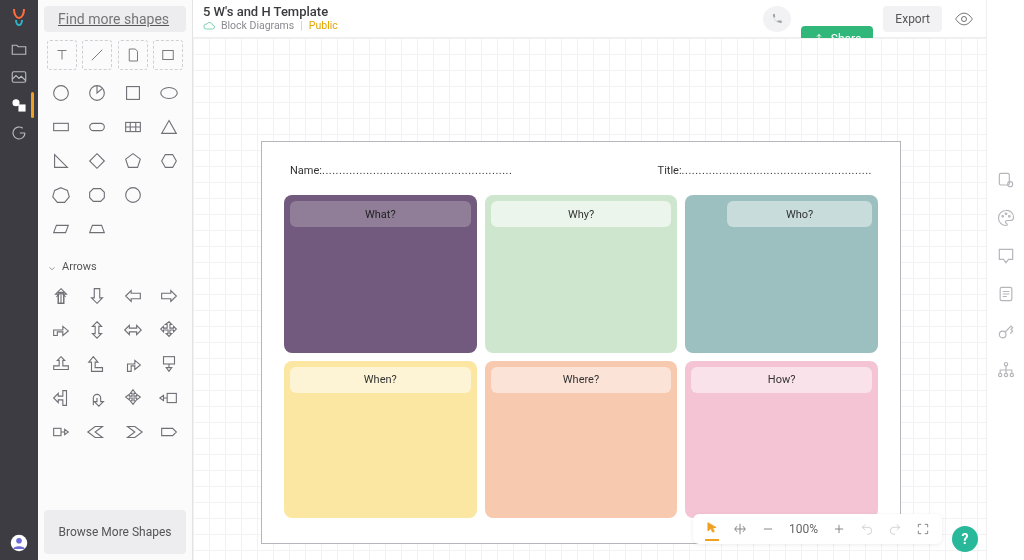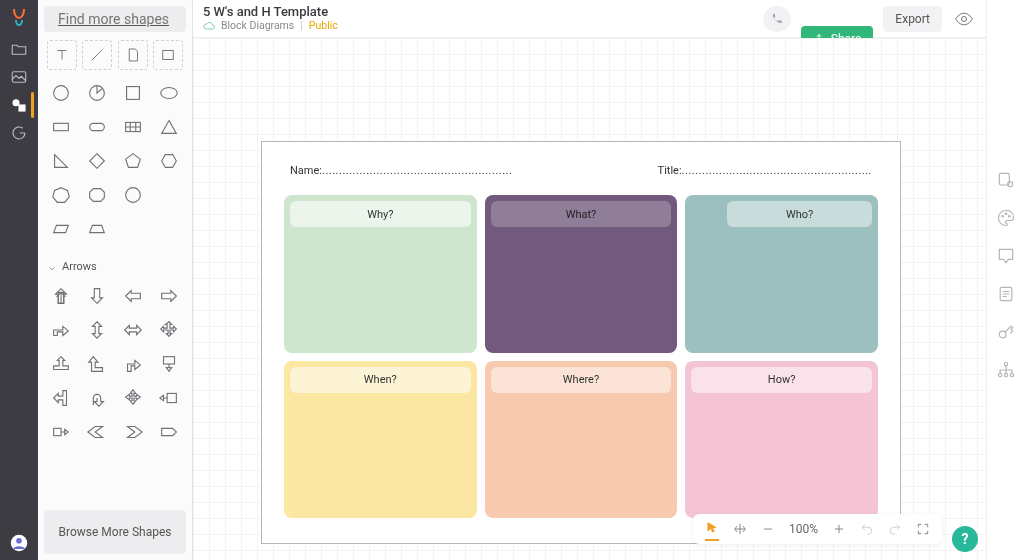--- a/index.html
+++ b/index.html
@@ -432,25 +432,25 @@
     </div>
 
     <div class="canvas-wrap">
       <div class="page">
         <div class="page-top">
           <div><span>Name:</span><span class="dotline">........................................................</span></div>
           <div style="flex:1"></div>
           <div><span>Title:</span><span class="dotline">........................................................</span></div>
         </div>
         <div class="cards">
+          <div class="card c-what">
+              <div class="label">What?</div>
+            </div>
           <div class="card c-why">
               <div class="label">Why?</div>
-            </div>
-          <div class="card c-what">
-              <div class="label">What?</div>
             </div>
           <div class="card c-who">
               <div class="label">Who?</div>
             </div>
           <div class="card c-when">
               <div class="label">When?</div>
             </div>
           <div class="card c-where">
               <div class="label">Where?</div>
             </div>

